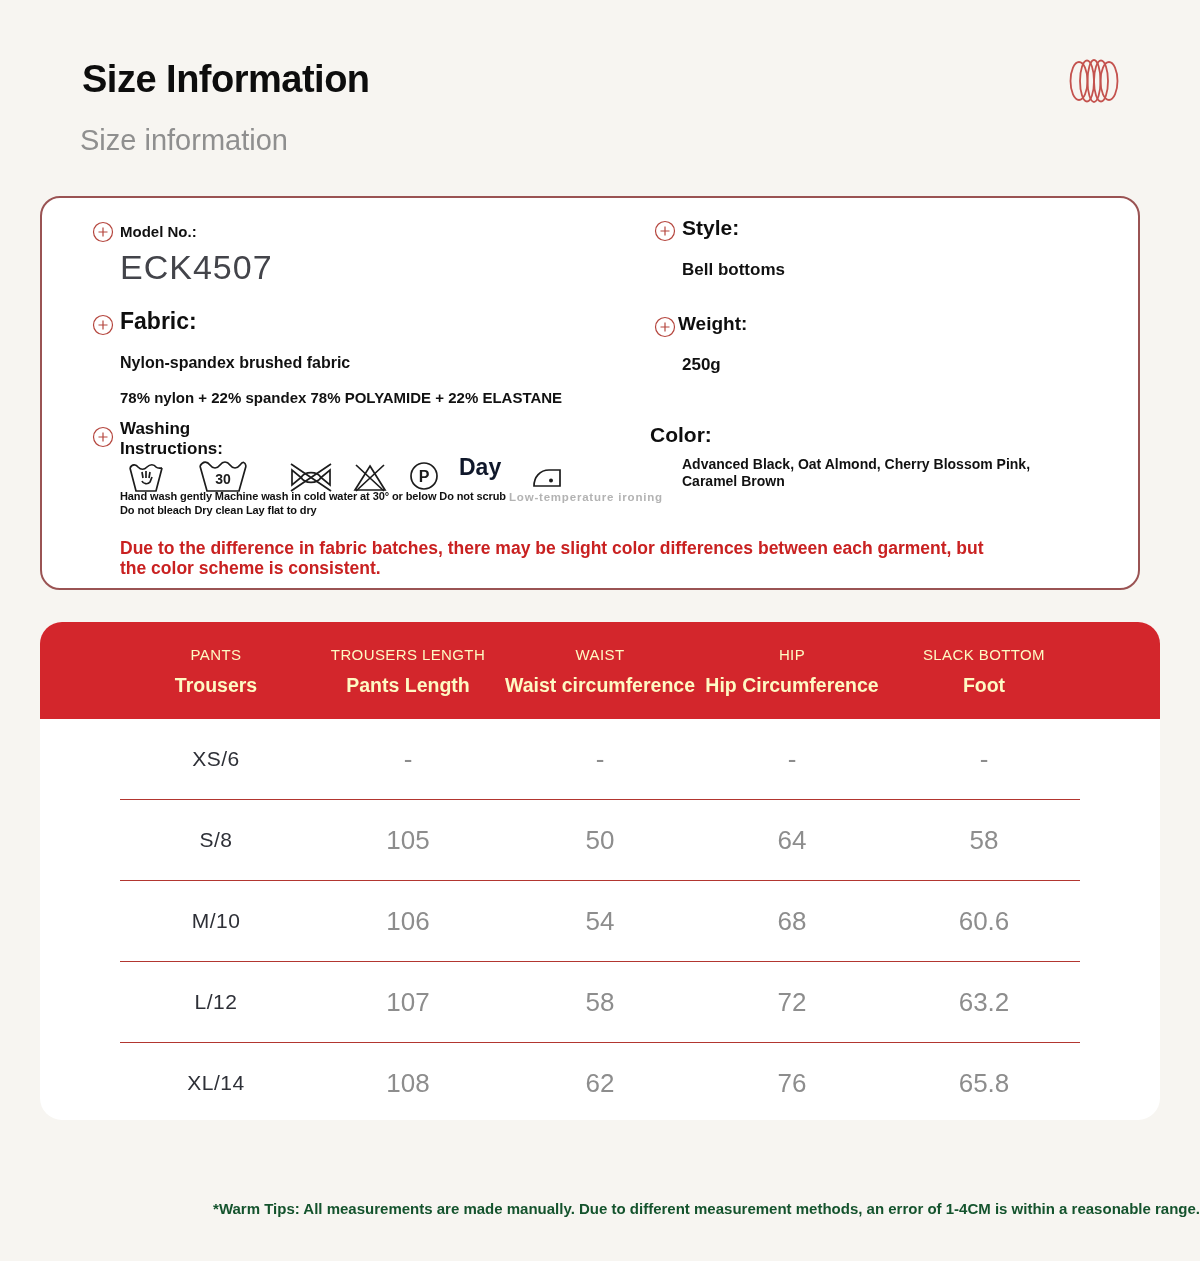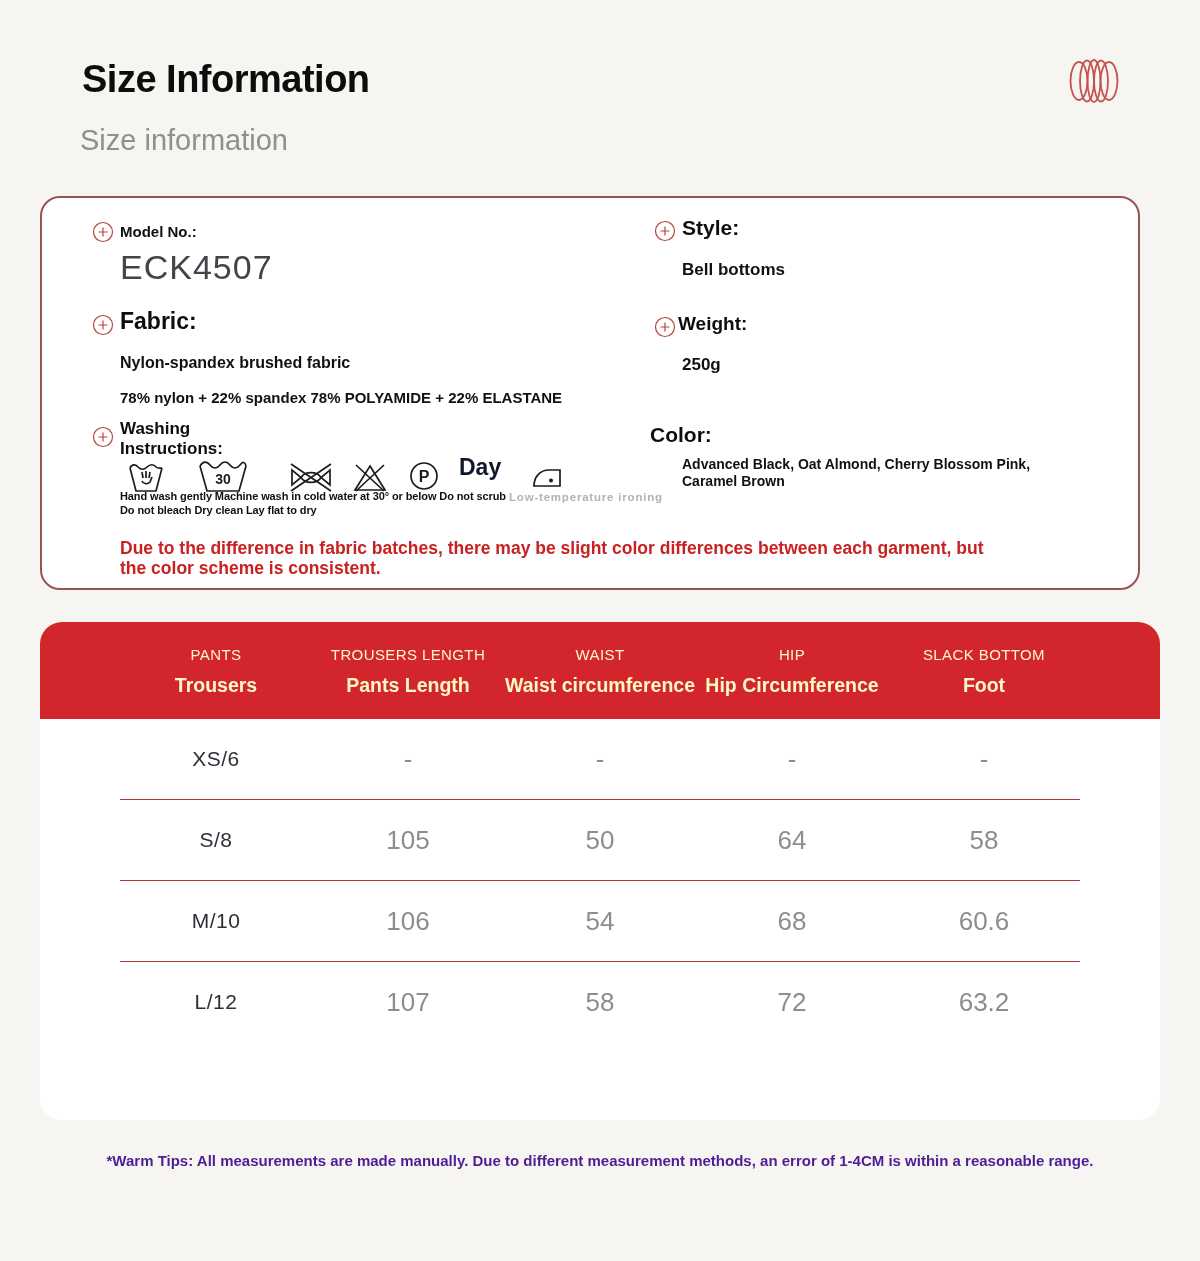--- a/index.html
+++ b/index.html
@@ -51,21 +51,21 @@
   .th{display:flex;flex-direction:column;align-items:center;justify-content:center;color:#fef9c3;text-align:center;padding-top:2px;}
   .th-top{font-size:15px;font-weight:400;letter-spacing:0.4px;margin-bottom:11px;}
   .th-bottom{font-size:19.5px;font-weight:700;}
   .t-body{margin:0 80px;}
   .t-row{height:80px;display:grid;grid-template-columns:repeat(5,1fr);align-items:center;text-align:center;}
   .t-row:not(:last-child){border-bottom:1px solid #b23630;}
   .td-size{font-size:21px;font-weight:500;color:#2e3037;letter-spacing:0.5px;}
   .td-val{font-size:26px;font-weight:400;color:#8d8d8d;}
 
   
-  .warm-tips{position:absolute;top:1152px;left:0;width:100%;text-align:center;font-size:15px;font-weight:700;color:#4c1d95;}
+  .warm-tips{position:absolute;top:1200px;left:0;width:100%;text-align:right;font-size:15px;font-weight:700;color:#14532d;}
   .ref-note{position:absolute;top:1183px;left:0;width:100%;text-align:center;font-size:17px;font-weight:700;color:#d01f1f;}
 
   .wicon{stroke:#1c1c1c;stroke-width:1.7;fill:none;}
 </style>
 </head>
 <body>
 
 <div class="page">
 
   <h1 class="title">Size Information</h1>
@@ -206,18 +206,25 @@
         <div class="td-val">68</div>
         <div class="td-val">60.6</div>
       </div>
       <div class="t-row">
         <div class="td-size">L/12</div>
         <div class="td-val">107</div>
         <div class="td-val">58</div>
         <div class="td-val">72</div>
         <div class="td-val">63.2</div>
       </div>
+      <div class="t-row">
+        <div class="td-size">XL/14</div>
+        <div class="td-val">108</div>
+        <div class="td-val">62</div>
+        <div class="td-val">76</div>
+        <div class="td-val">65.8</div>
+      </div>
     </div>
   </section>
 
   <div class="warm-tips">*Warm Tips: All measurements are made manually. Due to different measurement methods, an error of 1-4CM is within a reasonable range.</div>
 
 </div>
 
 </body></html>

